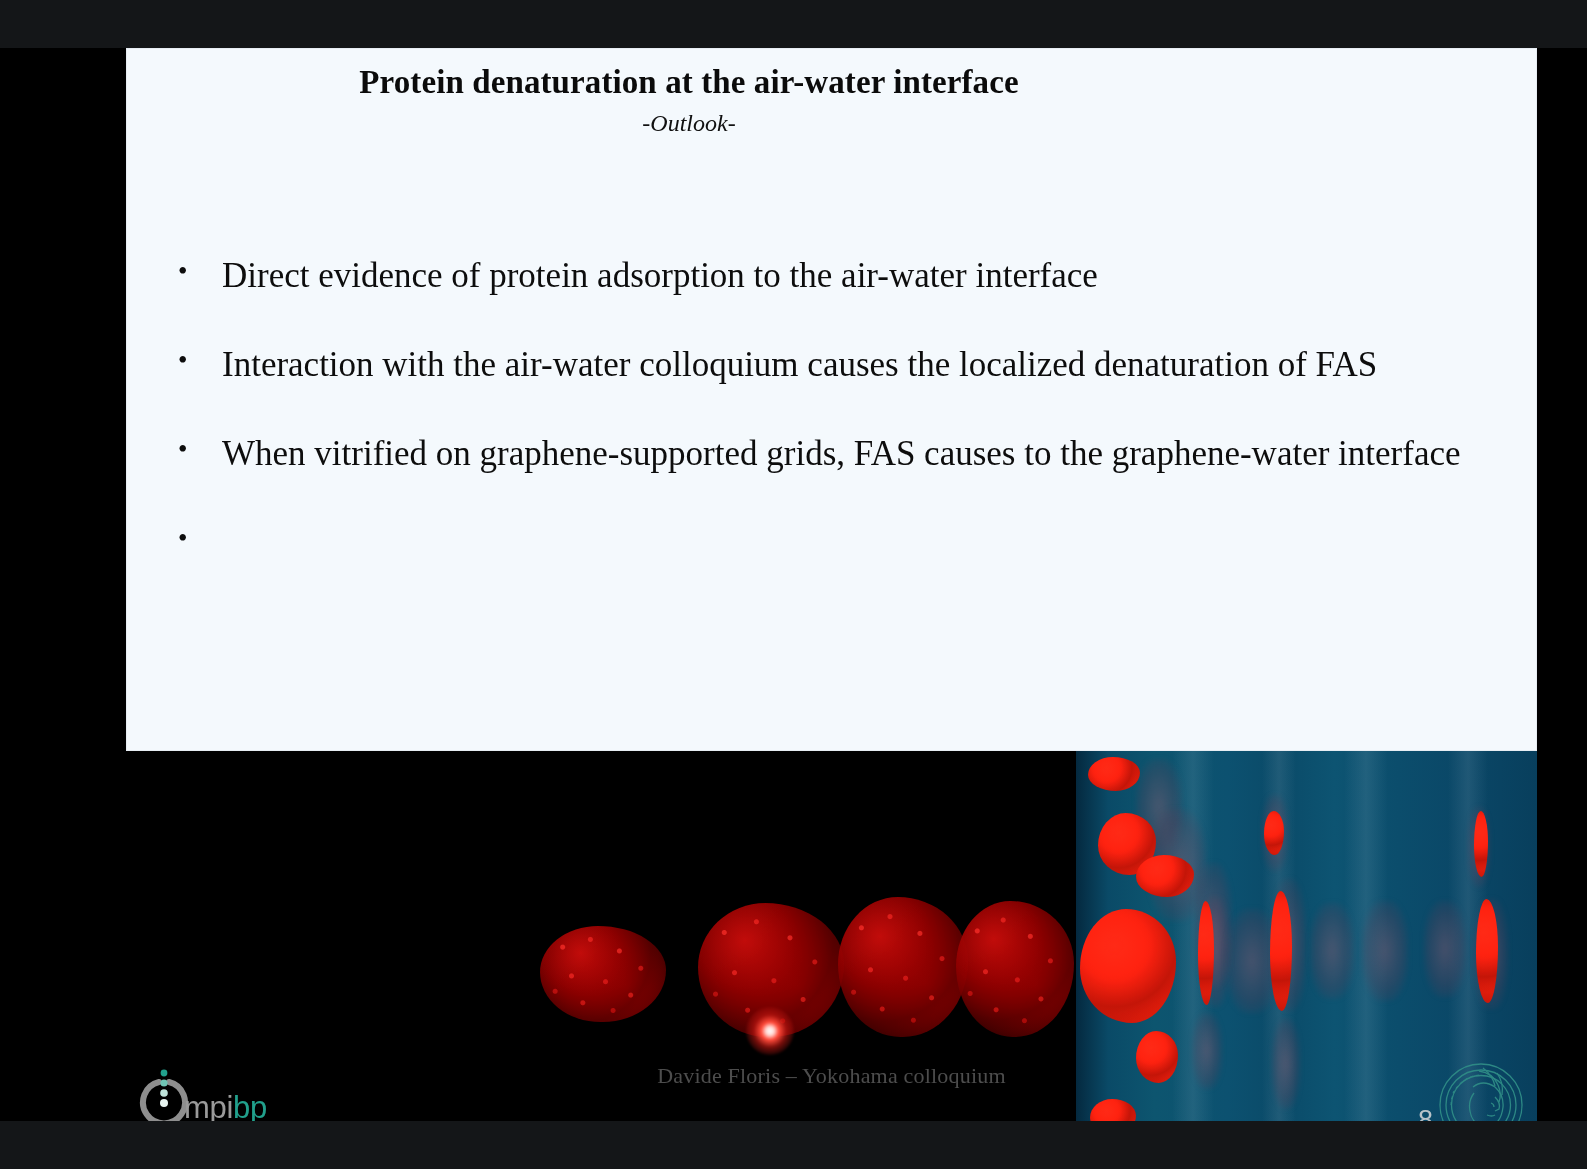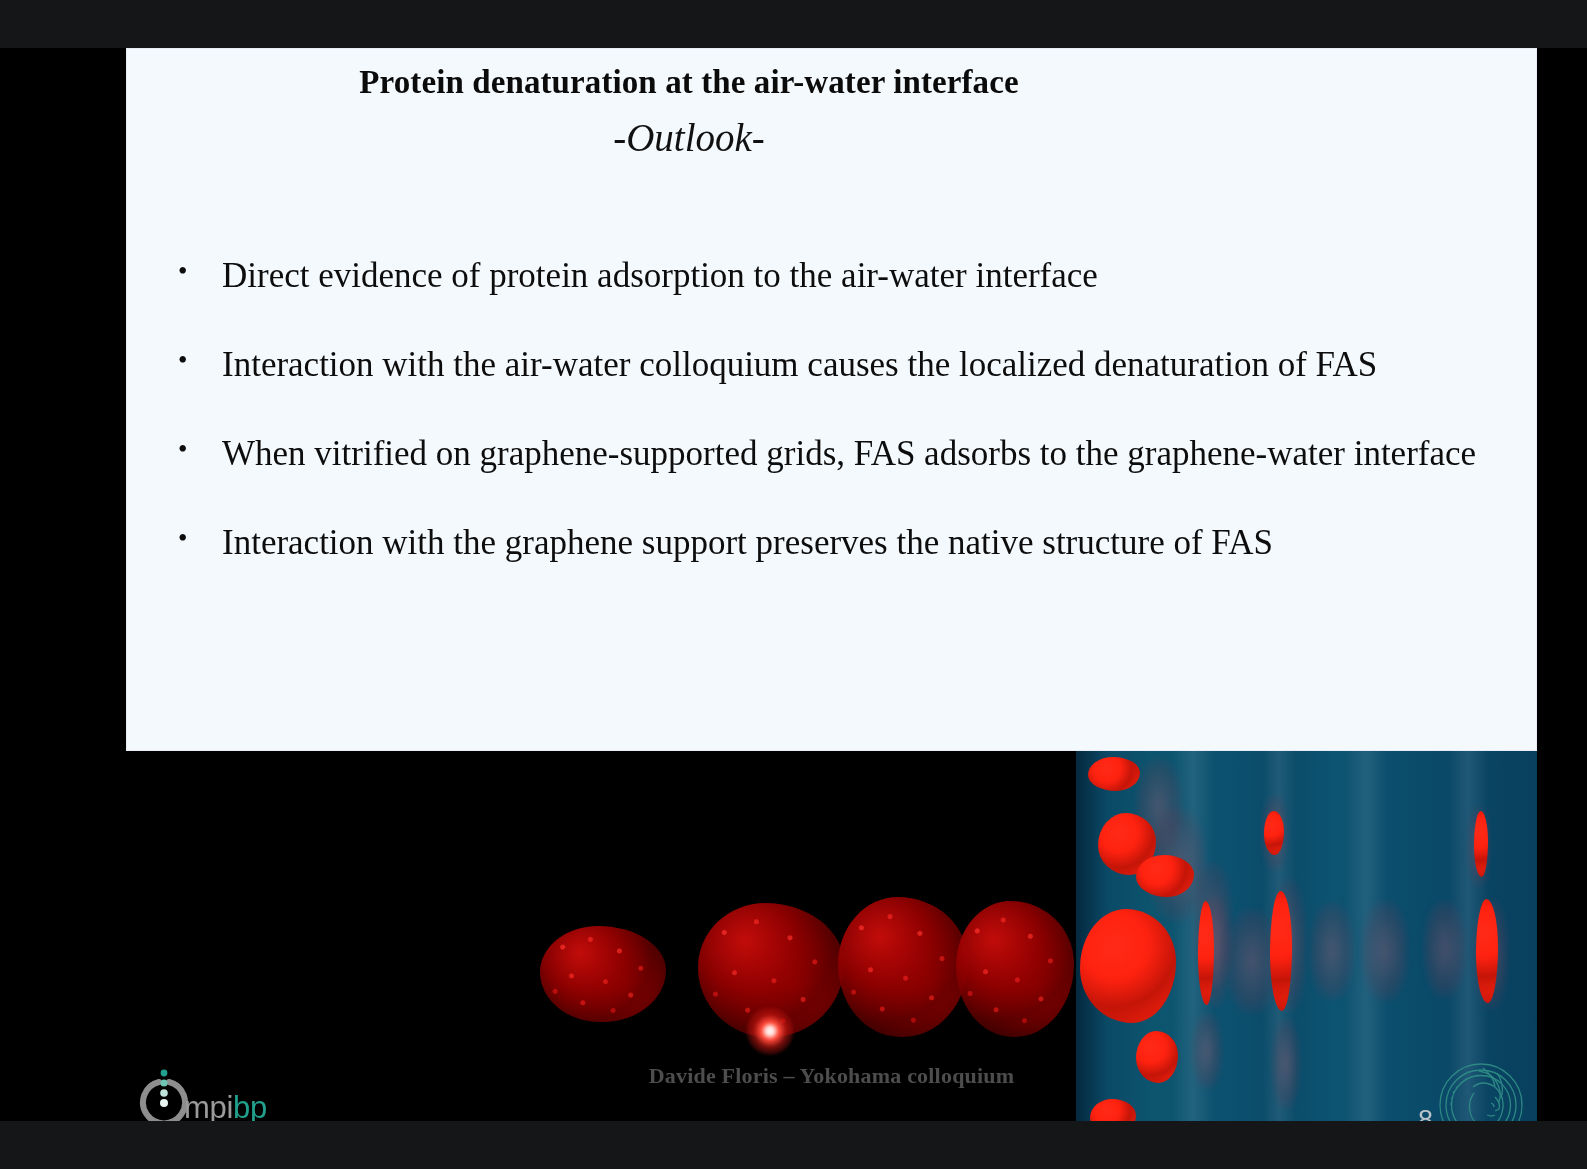--- a/index.html
+++ b/index.html
@@ -27,21 +27,21 @@
     background:#f4f9fd;
     box-shadow:inset 0 0 0 1px #e7edf3;
   }
 
   #title-block{position:absolute;left:0;top:14px;width:1126px;text-align:center;}
   #slide-title{
     font-size:33px;font-weight:bold;color:#0b0b0b;letter-spacing:.1px;
     line-height:1.22;
   }
   #slide-subtitle{
-    font-size:39px;font-style:italic;color:#111;margin-top:13px;line-height:1.2;
+    font-size:24px;font-style:italic;color:#111;margin-top:7px;line-height:1.2;
   }
 
   
   #bullets{position:absolute;left:48px;top:205px;width:1340px;}
   .bullet-row{display:flex;align-items:flex-start;margin-bottom:42px;}
   .bullet-mark{
     width:44px;flex:0 0 44px;font-size:27px;line-height:1.35;color:#0d0d0d;
     text-align:left;padding-left:4px;
   }
   .bullet-text{
@@ -102,21 +102,21 @@
     position:absolute;border-radius:48% 52% 46% 54%/52% 46% 54% 48%;
     background:
       radial-gradient(circle at 36% 32%, #ef3424 0%, #d82a1c 36%, #a81c12 62%, rgba(120,16,10,0) 84%),
       radial-gradient(circle at 66% 66%, #e0301f 0%, #b32014 48%, rgba(90,12,8,0) 82%);
     filter:blur(.5px) saturate(1.25);
   }
 
   
   #footer-center{
     position:absolute;left:0;top:1015px;width:1411px;text-align:center;
-    font-size:22px;font-weight:bold;color:#4d4d4d;letter-spacing:.2px;
+    font-size:22px;font-weight:normal;color:#4d4d4d;letter-spacing:.2px;
     z-index:6;pointer-events:none;
   }
 
   
   #mpibp-logo{position:absolute;left:8px;top:1020px;width:240px;height:70px;z-index:6;text-decoration:underline;}
   #mpibp-wordmark{
     position:absolute;left:50px;top:22px;font-family:"Liberation Sans",sans-serif;
     font-size:31px;letter-spacing:-.3px;
   }
   .wm-mpi{color:#9a9a9a;}
@@ -150,25 +150,24 @@
         <div class="bullet-row">
           <span class="bullet-mark">•</span>
           <span class="bullet-text">Direct evidence of protein adsorption to the air-water interface</span>
         </div>
         <div class="bullet-row">
           <span class="bullet-mark">•</span>
           <span class="bullet-text">Interaction with the air-water colloquium causes the localized denaturation of FAS</span>
         </div>
         <div class="bullet-row">
           <span class="bullet-mark">•</span>
-          <span class="bullet-text">When vitrified on graphene-supported grids, FAS adsorbs to the graphene-water interface</span>
-        </div>
-        <div class="bullet-row">
-          <span class="bullet-mark">•</span>
-          <span class="bullet-text">Interaction with the graphene support preserves the native structure of FAS</span>
+          <span class="bullet-text">When vitrified on graphene-supported grids, FAS causes to the graphene-water interface</span>
+        </div>
+        <div class="bullet-row">
+          <span class="bullet-mark">•</span>
         </div>
       </div>
     </div>
 
     <div id="media-zone">
 
       <div class="particle" style="left:414px;top:175px;width:126px;height:96px;">
         <div class="speckle"></div>
       </div>
 

